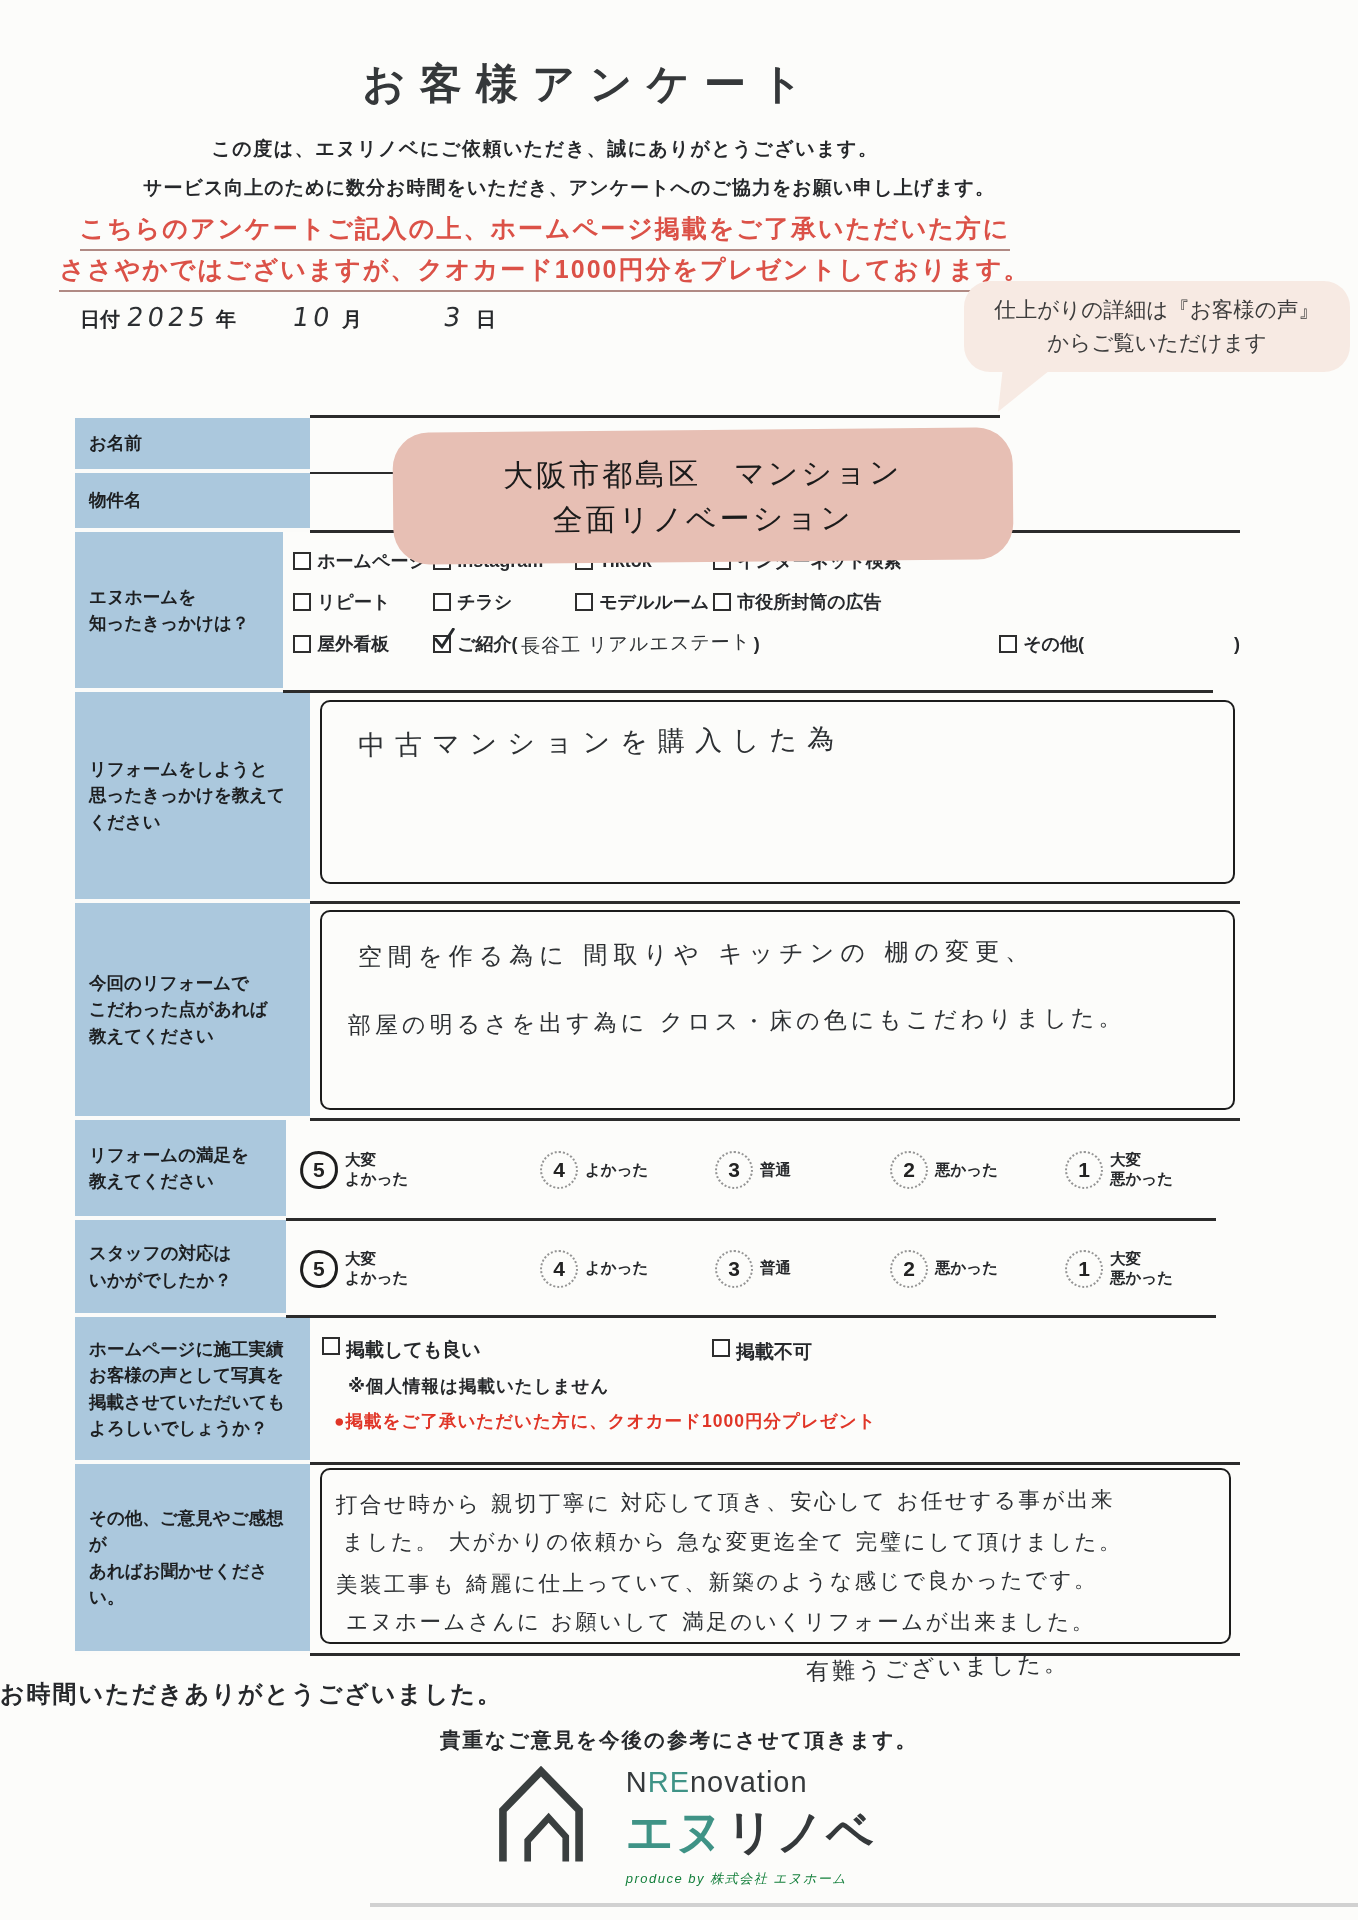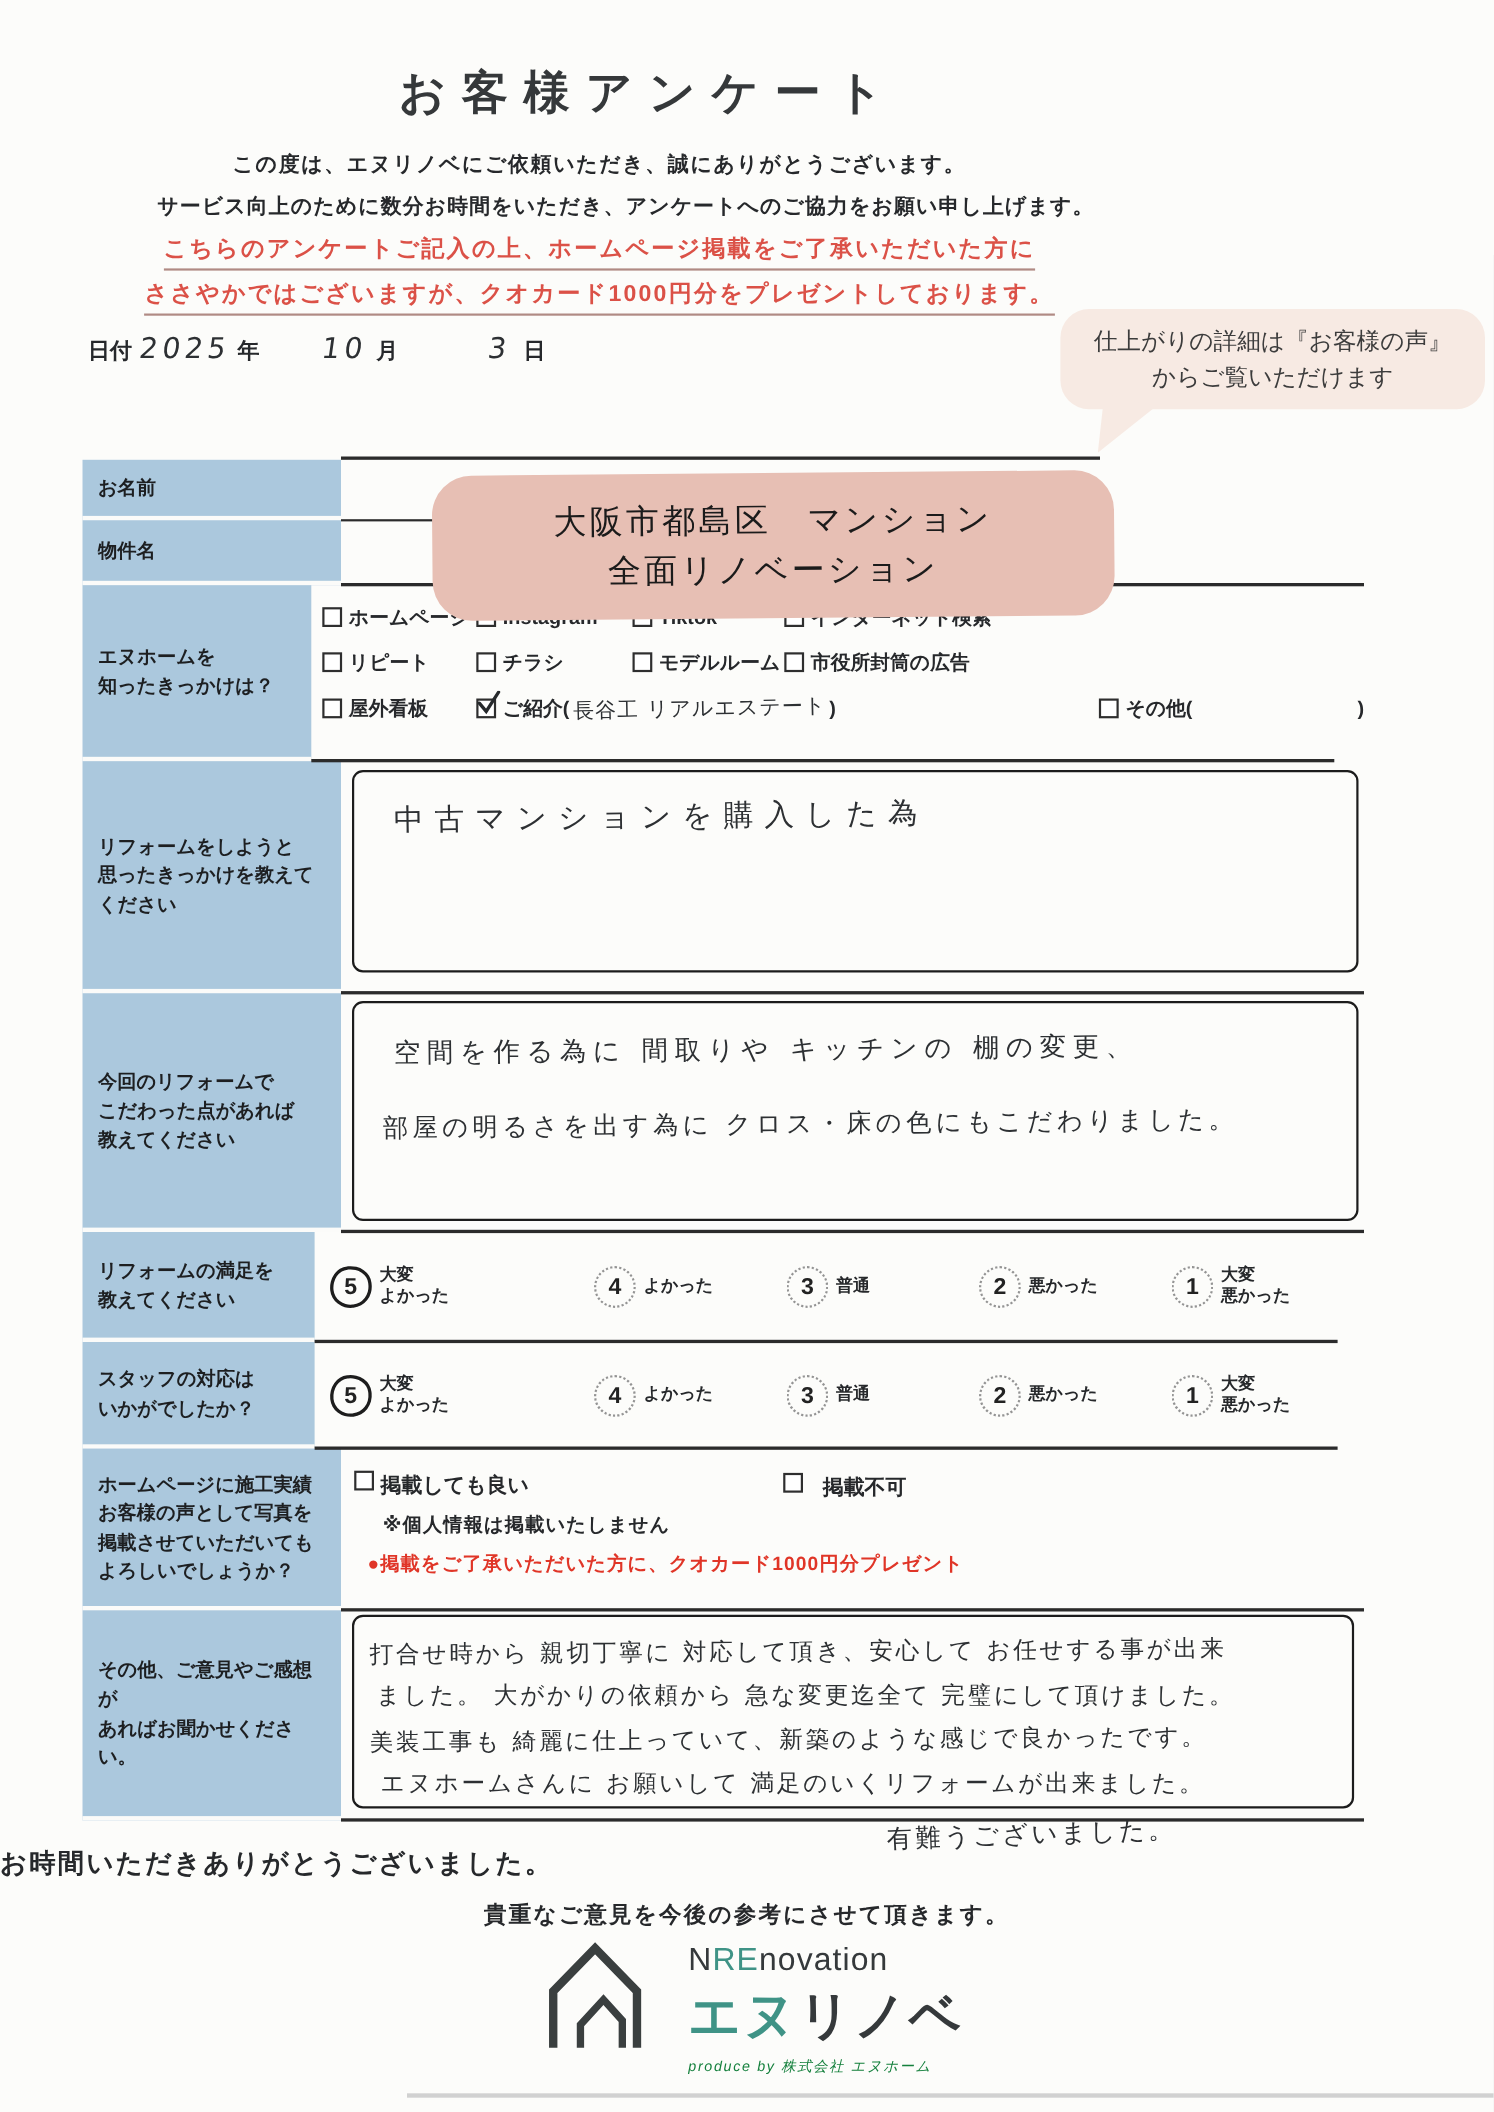--- a/index.html
+++ b/index.html
@@ -5,21 +5,21 @@
   html,body{margin:0;padding:0;background:#e9e9e9;}
   .page{position:relative;width:1358px;height:1920px;margin:0 auto;background:#fcfcfa;
         font-family:"Liberation Sans","DejaVu Sans",sans-serif;color:#26282b;overflow:hidden;}
 
   
   .title{position:absolute;top:56px;left:0;width:1180px;text-align:center;
          font-size:42px;font-weight:bold;letter-spacing:.34em;color:#35383a;}
   .hline{position:absolute;left:0;width:1090px;text-align:center;font-weight:bold;}
   .greet1{top:136px;font-size:19px;letter-spacing:1.5px;}
   .greet2{top:175px;font-size:19px;letter-spacing:1px;margin-left:24px;}
-  .camp{color:var(--accent-red,#db5147);font-size:21px;letter-spacing:2px;}
+  .camp{color:var(--accent-red,#db5147);font-size:25px;letter-spacing:2px;}
   .camp1{top:212px}.camp2{top:253px}
   .camp span{border-bottom:2.5px solid #b08a84;padding-bottom:4px;display:inline-block;}
 
   
   .bubble{position:absolute;top:281px;left:964px;width:386px;box-sizing:border-box;
           padding:13px 8px 11px;background:var(--bubble-pink,#f7eae3);border-radius:26px;
           text-align:center;font-size:21.5px;font-weight:500;line-height:1.55;color:#3c3c3c;}
   .bubble::after{content:"";position:absolute;left:34px;bottom:-40px;width:60px;height:54px;
           background:var(--bubble-pink,#f7eae3);clip-path:polygon(0% 100%,10% 0%,88% 22%);}
 
@@ -79,21 +79,21 @@
   .r-item.first{width:240px;}
   .circle{width:38px;height:38px;box-sizing:border-box;border-radius:50%;border:2px dotted #949494;
           display:flex;align-items:center;justify-content:center;font-weight:bold;font-size:21px;color:#222;flex:none;}
   .circle.sel{border:3.5px solid #1d1d1d;border-radius:47% 53% 50% 50%/54% 46% 52% 48%;transform:rotate(-6deg);}
   .circle.sel span{transform:rotate(6deg);}
   .r-label{margin-left:7px;font-weight:bold;font-size:15.5px;line-height:1.22;white-space:pre-line;}
 
   
   .pub{padding:20px 0 0 12px;}
   .pub-ok,.pub-ng{display:flex;font-weight:bold;font-size:19px;}
-  .pub-ng{position:absolute;left:402px;top:22px;gap:12px;}
+  .pub-ng{position:absolute;left:402px;top:22px;}
   .pub-note1{margin:11px 0 0 26px;font-weight:bold;font-size:17.5px;letter-spacing:1px;}
   .pub-note2{margin:7px 0 0 18px;font-weight:bold;font-size:16.5px;}
   .pub-red{margin:11px 0 0 12px;font-weight:bold;font-size:17.5px;letter-spacing:1px;color:var(--strong-red,#e03527);}
 
   
   .thanks1{position:absolute;top:1678px;left:0;width:1358px;text-align:left;
            font-size:24px;font-weight:bold;letter-spacing:2px;}
   .thanks2{position:absolute;top:1726px;left:0;width:1358px;text-align:center;
            font-size:20.5px;font-weight:bold;letter-spacing:2px;}
   .logo{position:absolute;top:1764px;left:0;width:1358px;display:flex;justify-content:center;align-items:flex-start;gap:26px;}

